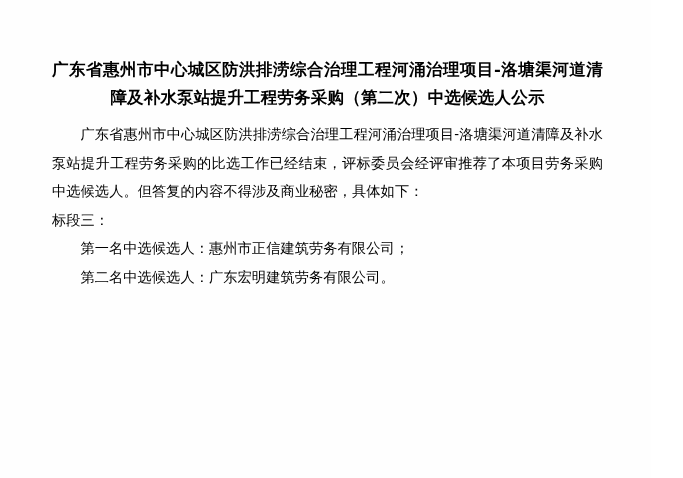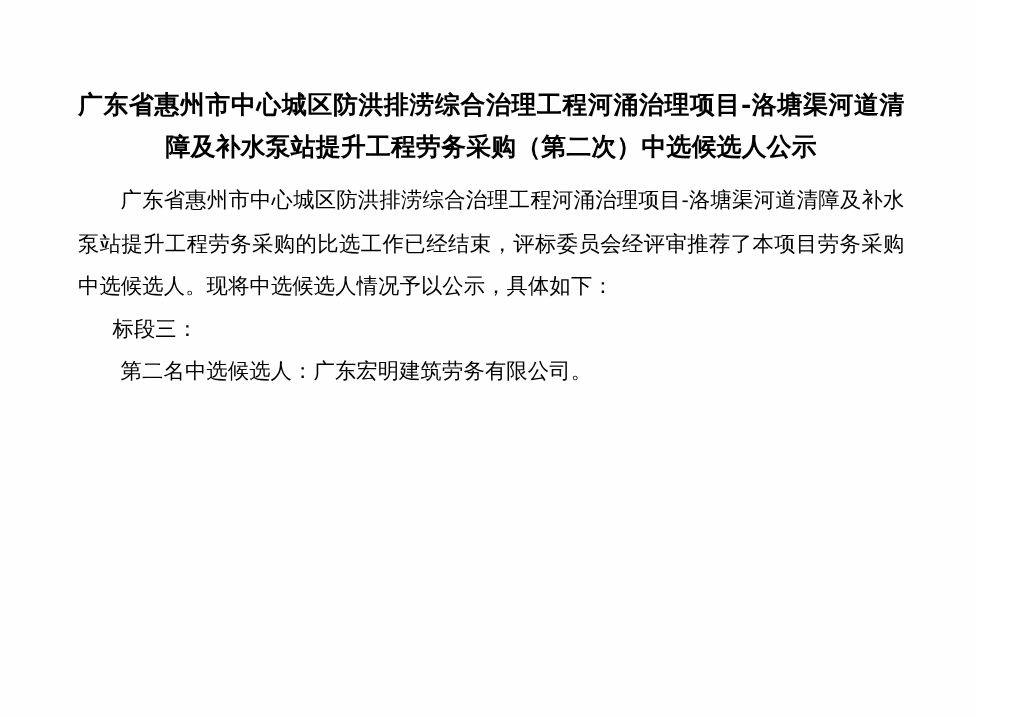--- a/index.html
+++ b/index.html
@@ -38,32 +38,32 @@
     line-height: 28.5px;
     text-align: justify;
     margin: 0;
     letter-spacing: 0.1px;
   }
   .indent {
     text-indent: 2em;
   }
   .noindent {
     text-indent: 0;
-    margin-left: 23px;
   }
 </style>
 </head>
 <body>
 
 <div class="page">
 
   <h1 class="doc-title">广东省惠州市中心城区防洪排涝综合治理工程河涌治理项目-洛塘渠河道清障及补水泵站提升工程劳务采购（第二次）中选候选人公示</h1>
 
-  <p class="para indent">广东省惠州市中心城区防洪排涝综合治理工程河涌治理项目-洛塘渠河道清障及补水泵站提升工程劳务采购的比选工作已经结束，评标委员会经评审推荐了本项目劳务采购中选候选人。现将中选候选人情况予以公示，具体如下：</p>
+  <p class="para indent">广东省惠州市中心城区防洪排涝综合治理工程河涌治理项目-洛塘渠河道清障及补水泵站提升工程劳务采购的比选工作已经结束，评标委员会经评审推荐了本项目劳务采购中选候选人。但答复的内容不得涉及商业秘密，具体如下：</p>
 
   <p class="para noindent">标段三：</p>
 
+  <p class="para indent">第一名中选候选人：惠州市正信建筑劳务有限公司；</p>
 
   <p class="para indent">第二名中选候选人：广东宏明建筑劳务有限公司。</p>
 
 
 
 </div>
 
 </body></html>

